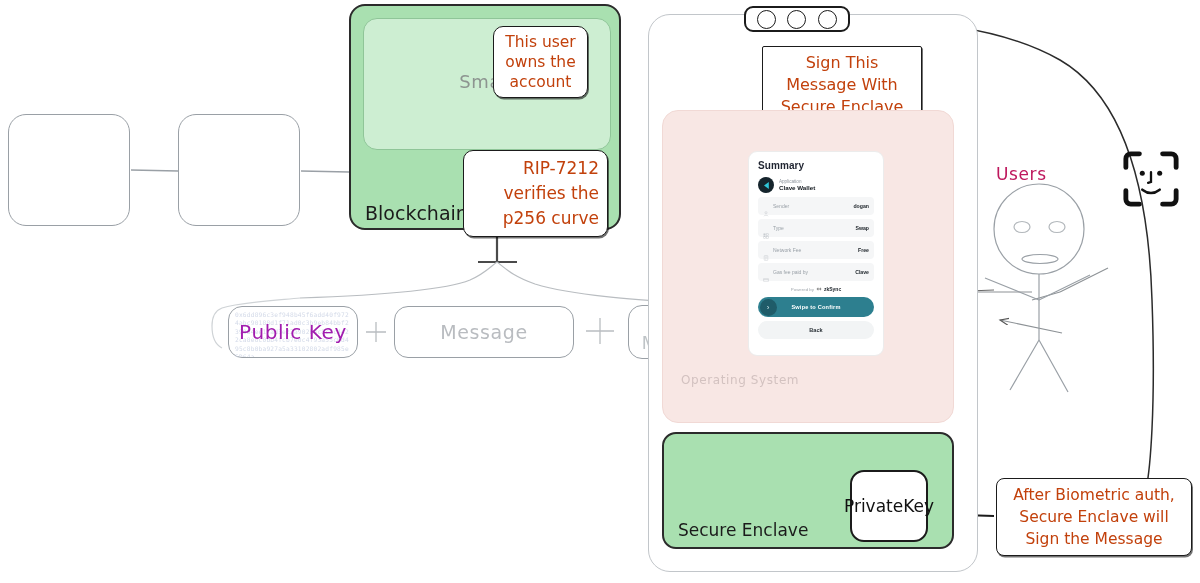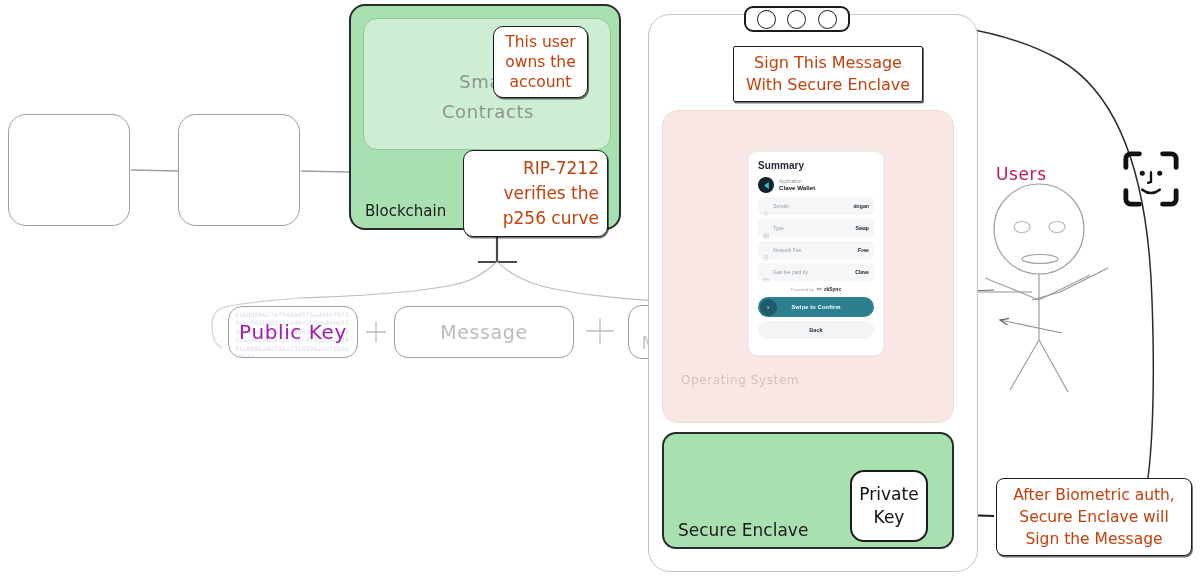--- a/index.html
+++ b/index.html
@@ -35,21 +35,21 @@
   #smart-contracts{
     left:12px;top:12px;width:248px;height:132px;
     background:#cdeed2;border:1.3px solid #8fc598;border-radius:14px;
     position:absolute;box-sizing:border-box;
   }
   #smart-contracts .lbl{
     position:absolute;left:54px;top:48px;width:140px;text-align:center;
     color:#8d9490;font-size:18px;line-height:30px;
   }
   #blockchain-label{
-    position:absolute;left:14px;top:196px;color:#1b1b1b;font-size:15px;
+    position:absolute;left:14px;top:196px;color:#1b1b1b;font-size:19px;
   }
 
   
   .callout{
     background:#fff;border:1.6px solid #1b1b1b;border-radius:10px;
     color:#c2410c;font-size:15.5px;line-height:20px;text-align:center;
     padding:5px 8px;box-shadow:1px 1.5px 0 rgba(0,0,0,.55);
   }
   #callout-owns{left:493px;top:26px;width:95px;}
   #callout-rip{left:463px;top:150px;width:145px;font-size:17px;line-height:25px;text-align:right;}
@@ -78,21 +78,21 @@
   
   #phone{left:648px;top:14px;width:330px;height:558px;border-radius:22px;
     border:1.3px solid #c2c6ca;background:#fff;}
   #notch{
     left:744px;top:6px;width:106px;height:26px;border-radius:9px;
     border:2px solid #1b1b1b;background:#fff;display:flex;align-items:center;
     justify-content:space-around;padding:0 5px;
   }
   .cam{width:17px;height:17px;border-radius:50%;border:1.8px solid #1b1b1b;background:#fff;}
   #callout-sign{
-    left:733px;top:46px;width:190px;border-radius:2px;font-size:16px;line-height:22px;
+    left:762px;top:46px;width:160px;border-radius:2px;font-size:16px;line-height:22px;
   }
   #os{
     left:662px;top:110px;width:292px;height:313px;border-radius:16px;
     background:#f8e7e4;border:1px solid #f1d9d5;
   }
   #os-label{position:absolute;left:18px;top:262px;color:#d3c2c0;font-size:12px;}
 
   
   #card{
     left:748px;top:151px;width:136px;height:205px;background:#fff;border-radius:9px;
@@ -138,21 +138,21 @@
   }
 
   
   #enclave{
     left:662px;top:432px;width:292px;height:117px;border-radius:14px;
     background:#a9e0b0;border:2.2px solid #2b2b2b;
   }
   #enclave-label{position:absolute;left:14px;top:86px;color:#1b1b1b;font-size:17px;}
   #privkey{
     left:850px;top:470px;width:78px;height:72px;border-radius:14px;background:#fff;
-    border:2px solid #1b1b1b;display:flex;flex-direction:column;align-items:center;
+    border:2px solid #1b1b1b;display:flex;flex-direction:row;align-items:center;
     justify-content:center;color:#111;font-size:17px;line-height:23px;
   }
   #callout-bio{
     left:996px;top:478px;width:196px;border-radius:8px;font-size:15.5px;line-height:22px;
     text-align:center;
   }
 
   
   #users-label{left:996px;top:164px;color:#be185d;font-size:17px;}
   #faceid{left:1122px;top:150px;width:58px;height:58px;}
@@ -219,21 +219,20 @@
   <path d="M994,290 L890,294" fill="none" stroke="#6a6a6a" stroke-width="1.1" marker-end="url(#ahl)"></path>
 </svg>
 
 <div class="abs sketch" id="box-a"></div>
 <div class="abs sketch" id="box-b"></div>
 
 <div class="abs" id="blockchain">
   <div id="smart-contracts">
     <div class="lbl hand">
       <div>Smart</div>
-      <div>Contracts</div>
     </div>
   </div>
   <div id="blockchain-label" class="handdark">Blockchain</div>
 </div>
 
 <div class="abs callout handdark" id="callout-owns">This user owns the account</div>
 <div class="abs callout handdark" id="callout-rip">RIP-7212 verifies the p256 curve</div>
 
 <div class="abs sketch" id="pubkey">
   <div class="ghost">0x6dd896c3ef948b45f6add40f9724abc90188d1f71ad0c3b9eb84bbf2390d4ee17ad3e22a902b4c8c5c4422ca8e8c0bb4fcb7e0c4f93a55c0d495c8b0ba927a5a33102802adf985e5D64a</div>

